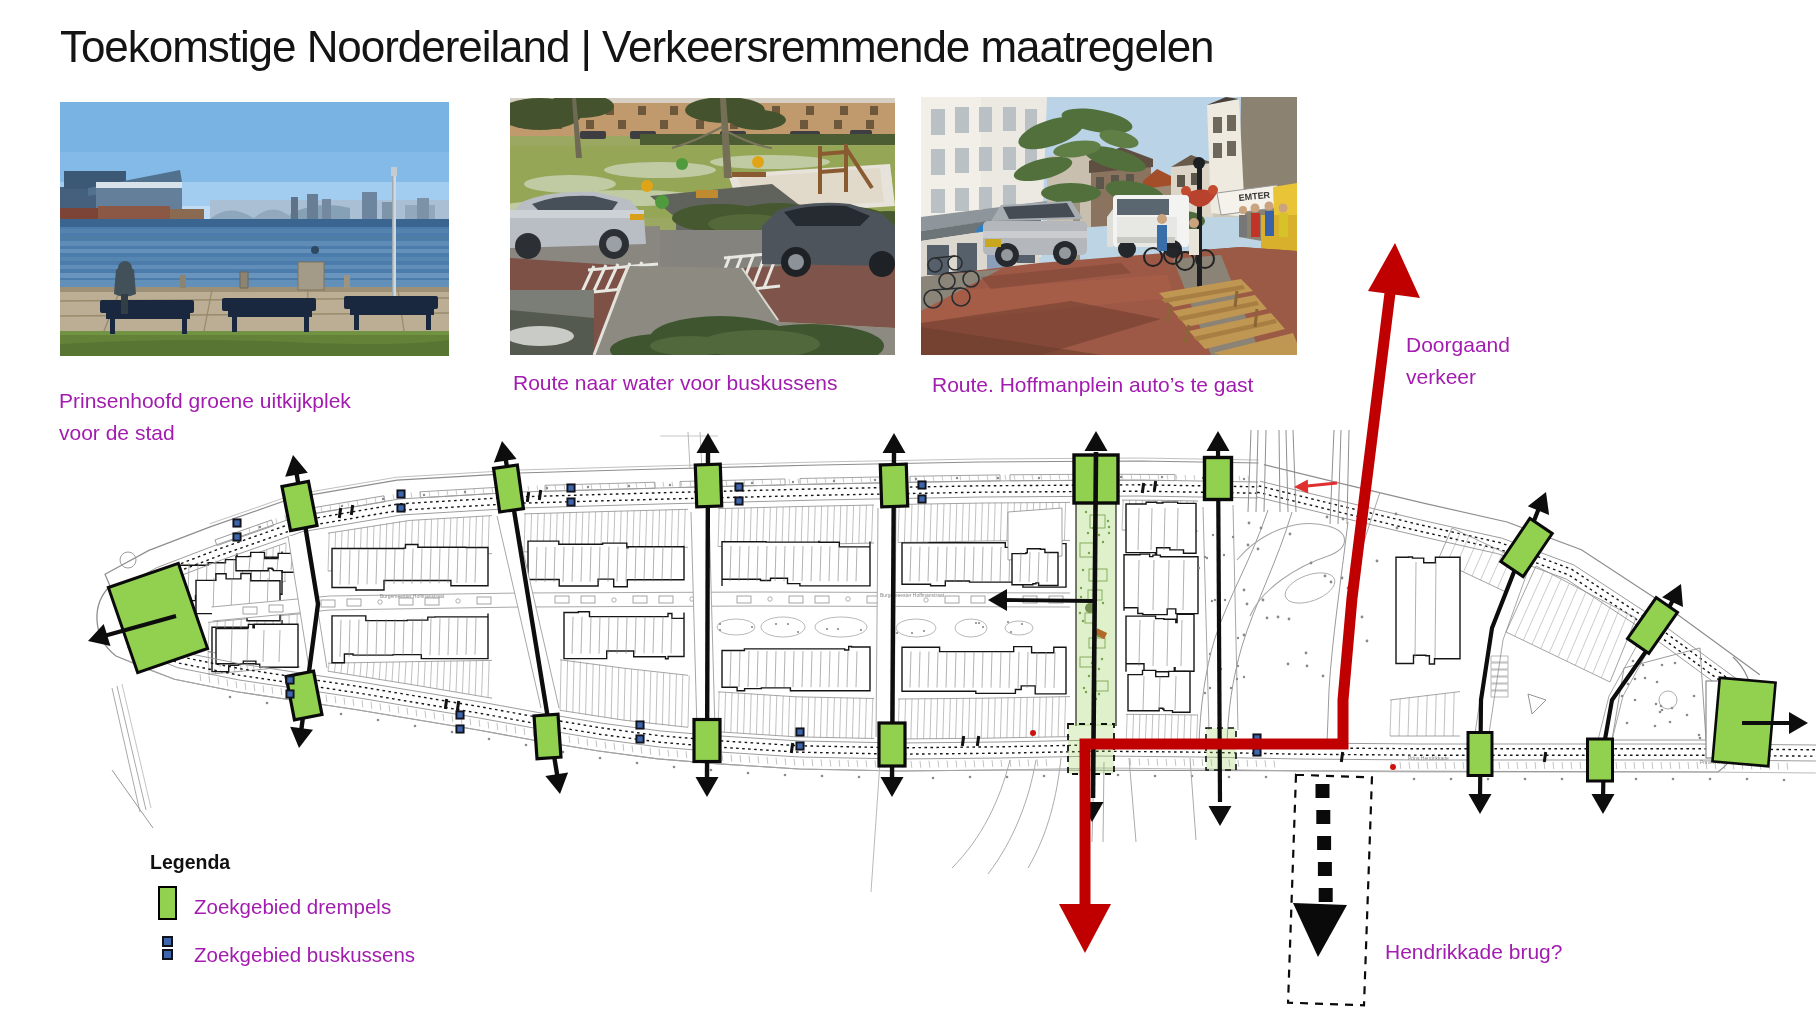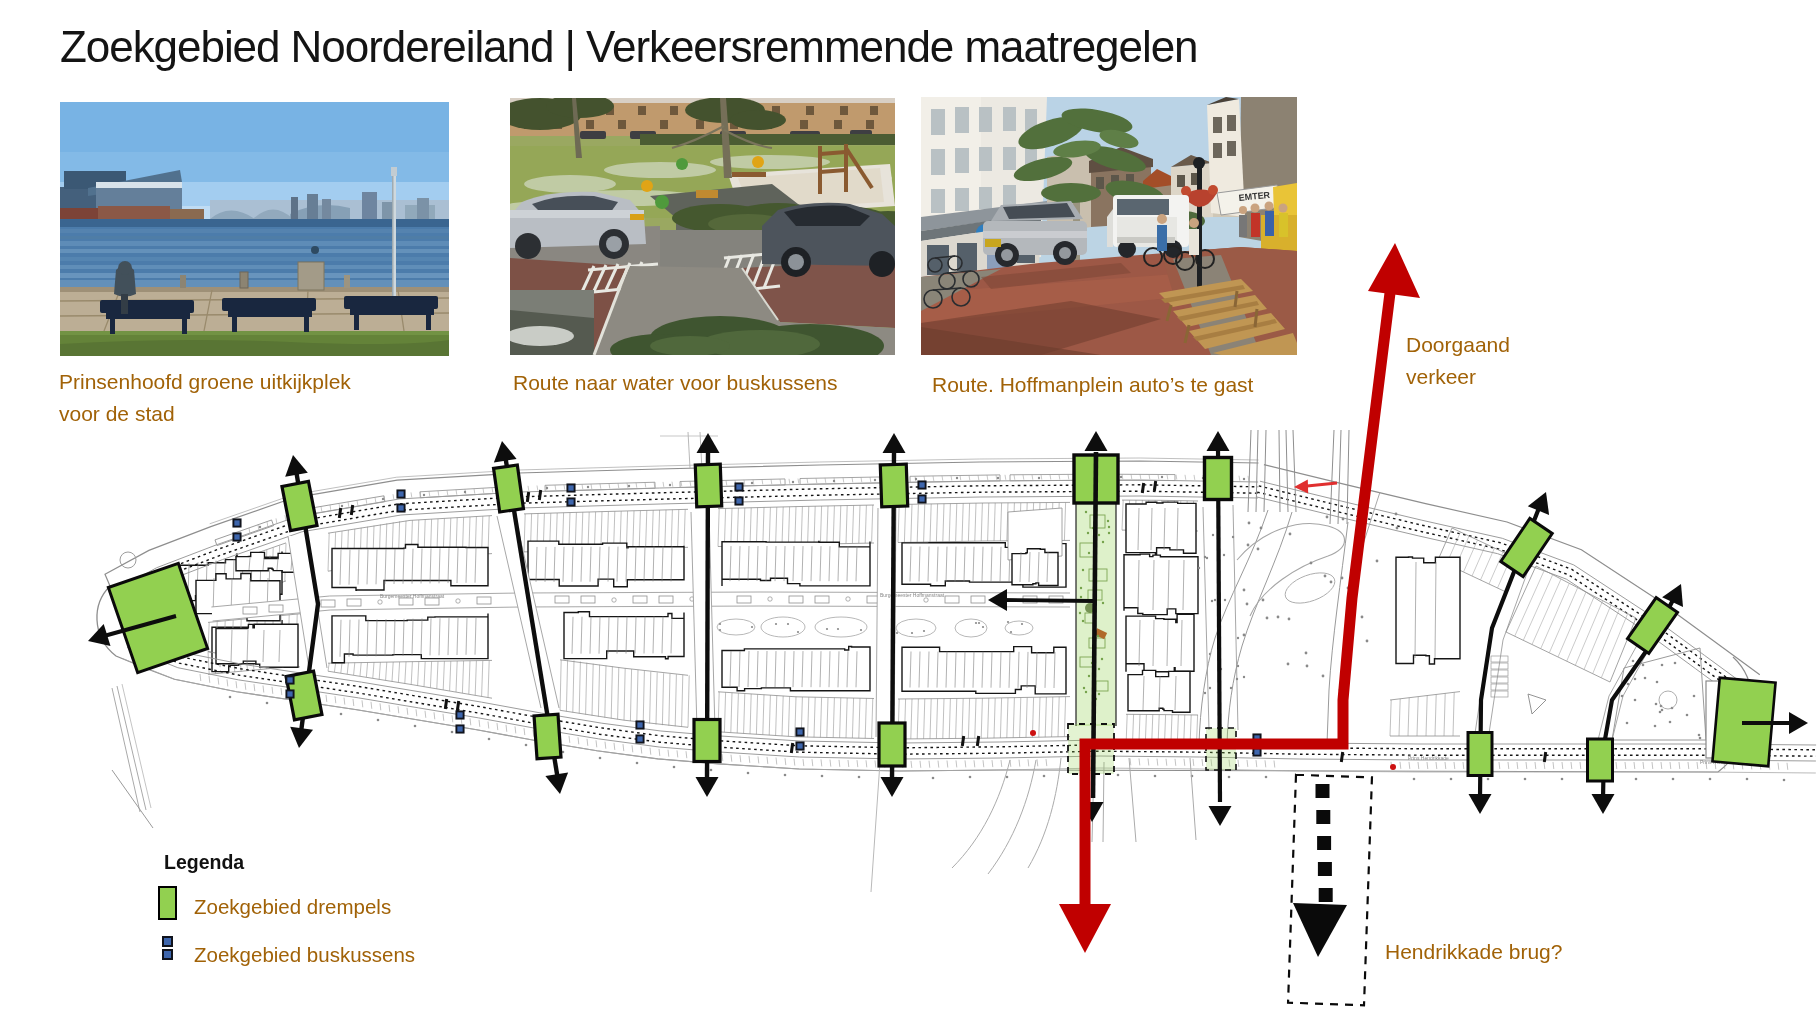--- a/index.html
+++ b/index.html
@@ -1,17 +1,17 @@
 <!DOCTYPE html>
 <html><head><meta charset="utf-8"><style>
 html,body{margin:0;padding:0;width:1820px;height:1024px;background:#ffffff;font-family:"Liberation Sans",sans-serif;overflow:hidden}
 .abs{position:absolute}
-.cap{position:absolute;font-size:21px;color:#a16207;line-height:32px}
+.cap{position:absolute;font-size:21px;color:#a21caf;line-height:32px}
 </style></head><body>
-<div class="abs" style="left:60px;top:22px;font-size:44px;color:#141414;white-space:nowrap;letter-spacing:-1.05px">Zoekgebied Noordereiland | Verkeersremmende maatregelen</div>
+<div class="abs" style="left:60px;top:22px;font-size:44px;color:#141414;white-space:nowrap;letter-spacing:-1.05px">Toekomstige Noordereiland | Verkeersremmende maatregelen</div>
 <svg class="abs" style="left:0;top:0" width="1820" height="1024" viewBox="0 0 1820 1024">
     <path d="M110,586 Q96,600 97,620 Q98,642 116,656 L150,670" fill="none" stroke="#8e8e8e" stroke-width="1.3"></path>
     <polyline points="110.0,586.0 105.0,574.3 148.9,550.4 210.8,526.6 293.5,497.8 397.1,480.2 518.9,473.0 659.3,469.0 819.4,465.0 979.7,462.0 1140.1,461.0 1258.5,463.0" fill="none" stroke="#8e8e8e" stroke-width="1.2"></polyline>
     <polyline points="1263.9,464.7 1345.9,484.7 1425.6,503.6 1507.0,522.0 1581.4,549.8 1654.2,597.4 1714.8,641.8 1759.8,674.8" fill="none" stroke="#8e8e8e" stroke-width="1.2"></polyline>
     <path d="M1733,657 Q1758,680 1750,720 Q1744,752 1718,772" fill="none" stroke="#8e8e8e" stroke-width="1.2"></path>
     <polyline points="150.0,670.0 174.4,679.2 236.6,691.7 297.0,700.8 356.9,709.8 416.7,719.7 476.6,729.7 536.6,740.7 597.0,750.8 657.8,758.9 718.6,763.9 799.2,769.0 899.9,771.0 1000.3,770.0 1718.0,772.0" fill="none" stroke="#8e8e8e" stroke-width="1.1"></polyline>
     <polyline points="209.7,523.8 292.7,494.9 396.7,477.2 518.7,470.0 659.2,466.0 819.3,462.0 979.6,459.0 1140.1,458.0 1258.5,460.0" fill="none" stroke="#b0b0b0" stroke-width="0.8"></polyline>
     <circle cx="128" cy="560" r="8" fill="none" stroke="#9d9d9d" stroke-width="1"></circle>
     <polyline points="120.0,585.0 150.0,572.0 185.0,586.0 176.0,614.0" fill="none" stroke="#b4b4b4" stroke-width="0.8"></polyline>
     <line x1="200.0" y1="674.0" x2="200.8" y2="681.0" stroke="#9a9a9a" stroke-width="0.6"></line>
@@ -1580,22 +1580,22 @@
 </g>
 <g stroke="#8a6636" stroke-width="3">
       <line x1="250" y1="208" x2="246" y2="224"></line>
       <line x1="316" y1="194" x2="314" y2="210"></line>
       <line x1="268" y1="228" x2="264" y2="246"></line>
       <line x1="336" y1="212" x2="334" y2="230"></line>
     </g>
 <polygon points="0,226 150,204 240,222 120,258 0,258" fill="#6e3d2e" opacity="0.55"></polygon>
 <polygon points="60,180 200,166 210,176 70,192" fill="#7a4434" opacity="0.5"></polygon>
 </svg>
-<div class="cap" style="left:59px;top:366px">Prinsenhoofd groene uitkijkplek<br>voor de stad</div>
+<div class="cap" style="left:59px;top:385px">Prinsenhoofd groene uitkijkplek<br>voor de stad</div>
 <div class="cap" style="left:513px;top:367px">Route naar water voor buskussens</div>
 <div class="cap" style="left:932px;top:369px">Route. Hoffmanplein auto’s te gast</div>
 <div class="cap" style="left:1406px;top:329px">Doorgaand<br>verkeer</div>
 <div class="cap" style="left:1385px;top:936px">Hendrikkade brug?</div>
-<div class="abs" style="left:164px;top:851px;font-size:19.5px;font-weight:bold;color:#111">Legenda</div>
+<div class="abs" style="left:150px;top:851px;font-size:19.5px;font-weight:bold;color:#111">Legenda</div>
 <div class="abs" style="left:158px;top:886px;width:19px;height:34px;background:#92d050;border:2.5px solid #000;box-sizing:border-box"></div>
 <div class="cap" style="left:194px;top:891px;font-size:20.5px">Zoekgebied drempels</div>
 <div class="abs" style="left:162px;top:936px;width:7px;height:7px;background:#3e66ad;border:2px solid #10131c"></div>
 <div class="abs" style="left:162px;top:949px;width:7px;height:7px;background:#3e66ad;border:2px solid #10131c"></div>
 <div class="cap" style="left:194px;top:939px;font-size:20.5px">Zoekgebied buskussens</div>
 </body></html>

